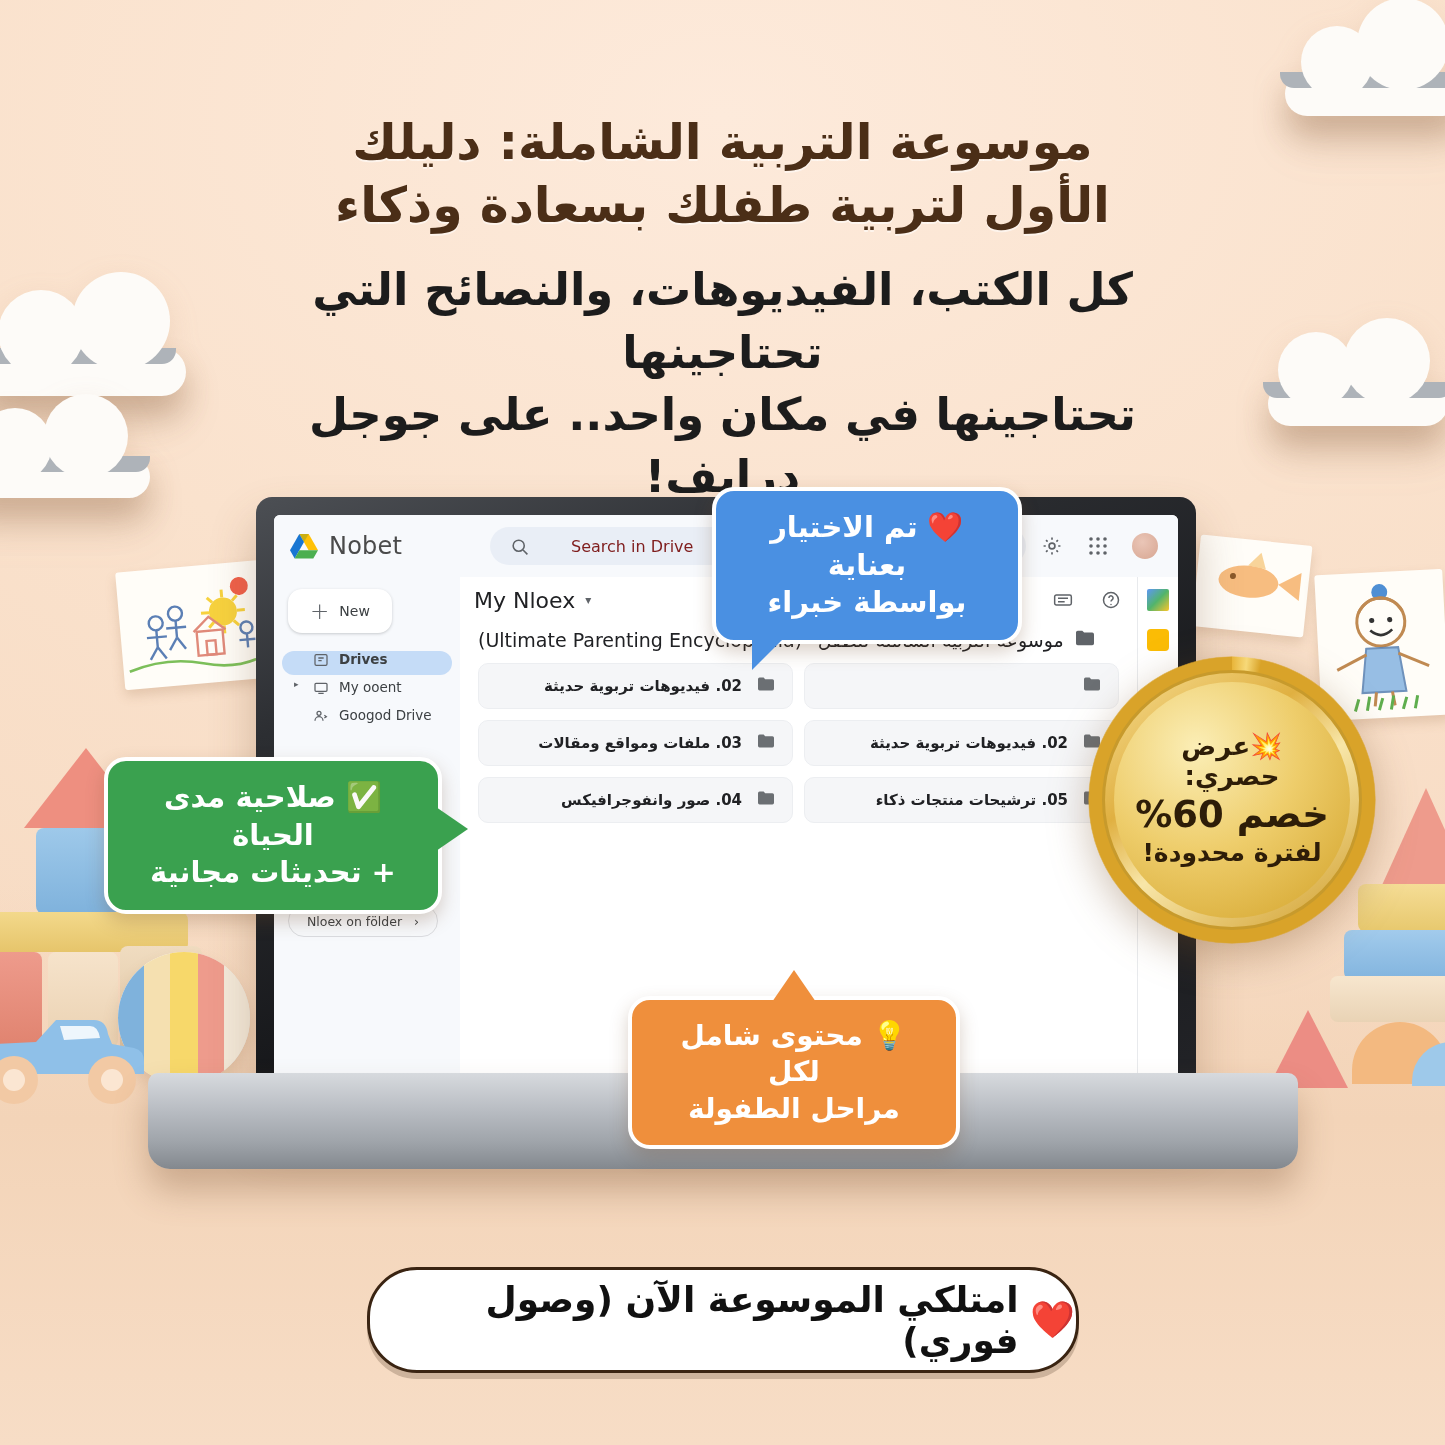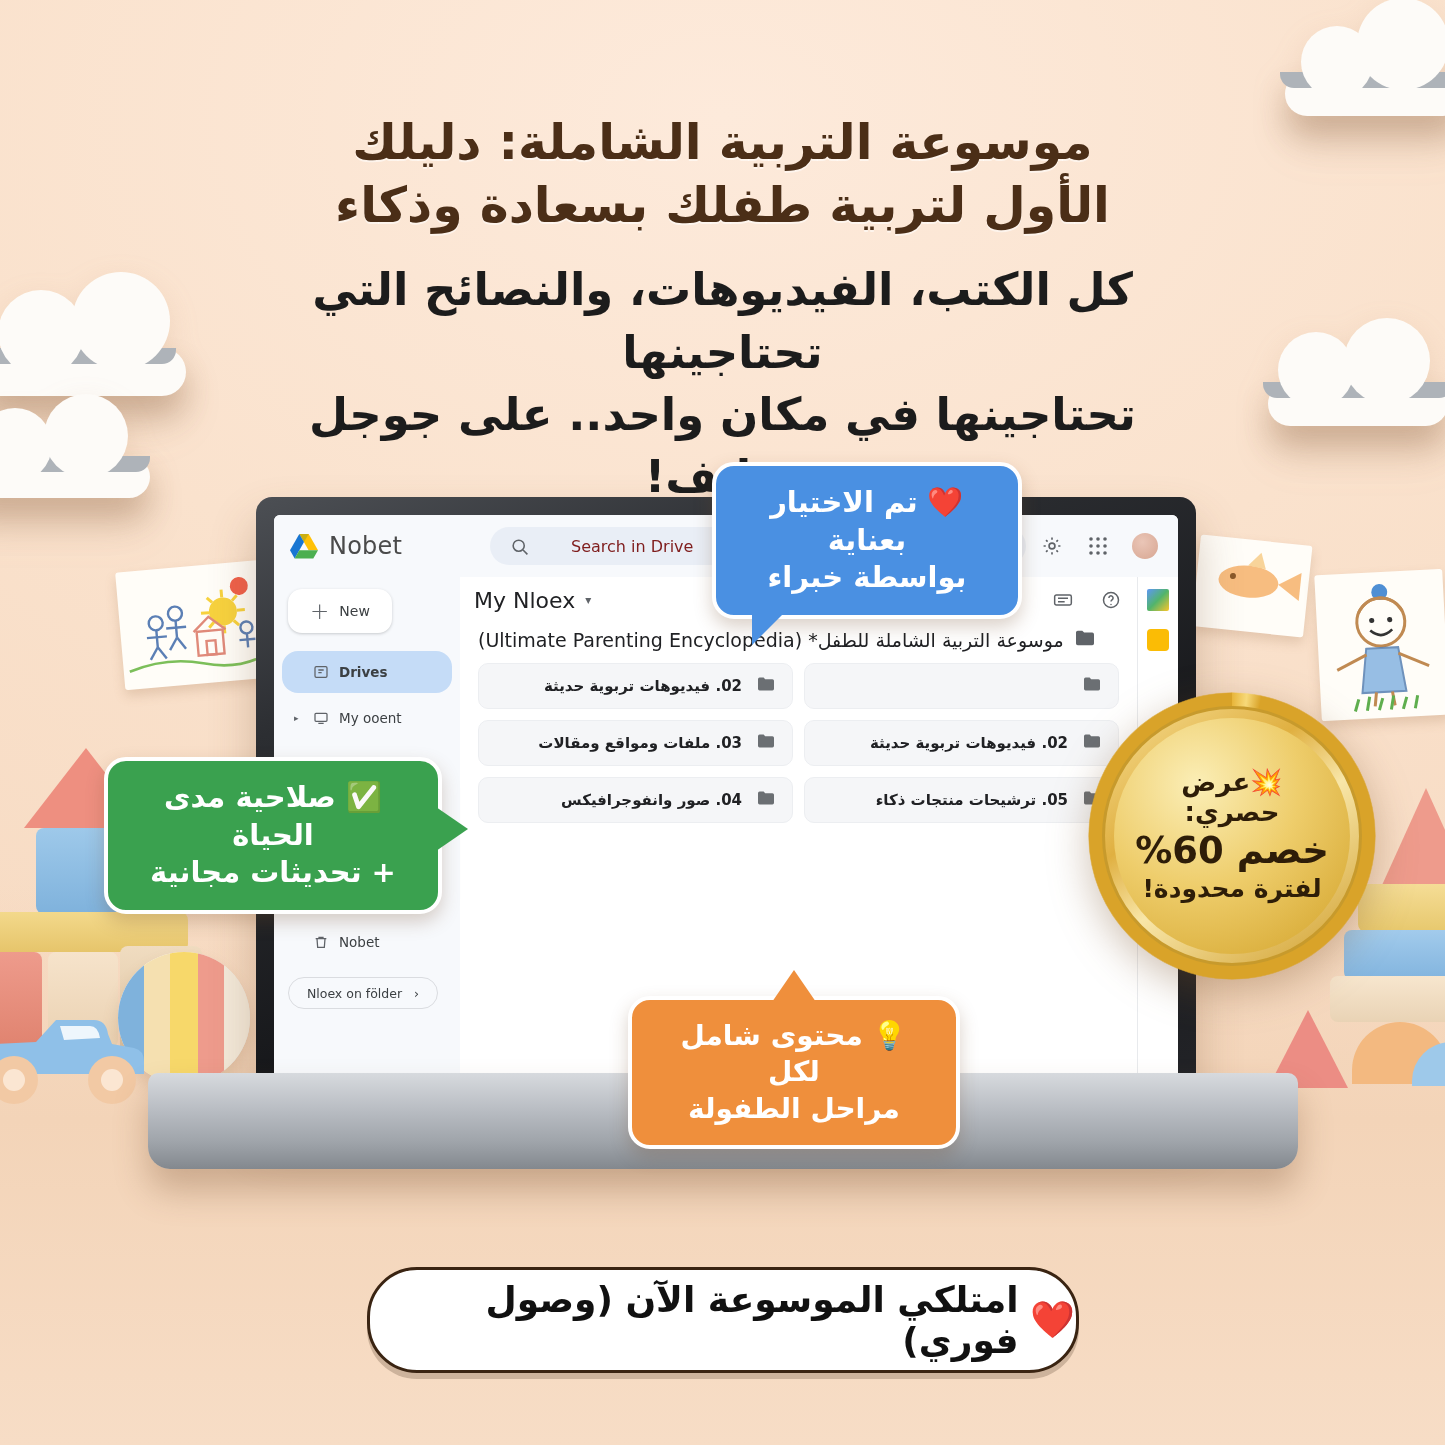--- a/index.html
+++ b/index.html
@@ -100,22 +100,22 @@
     background:#f7f9fc;display:flex;flex-direction:column;gap:4px;
   }
   .newbtn{
     width:104px;height:44px;border-radius:14px;background:#fff;
     box-shadow:0 1px 3px rgba(60,64,67,.25);
     display:flex;align-items:center;justify-content:center;gap:10px;
     margin:2px 0 14px 6px;font-size:14px;color:#3c4043;
   }
   .plus{font-size:23px;line-height:1;color:#5f6368;font-weight:300;}
   .snav{
-    height:24px;border-radius:16px;display:flex;align-items:center;gap:10px;
-    padding:9px 12px;font-size:13.5px;color:#3c4043;
+    height:24px;border-radius:16px;display:flex;gap:10px;
+    padding:0 12px;font-size:13.5px;color:#3c4043;
   }
   .snav.active{background:#c5dcf7;font-weight:bold;}
   .snav .caret{font-size:9px;color:#5f6368;width:8px;}
   .snav .ico{width:17px;height:17px;flex:0 0 auto;color:#5f6368;display:flex;align-items:center;justify-content:center;}
   .folderpill{
     margin:10px 0 0 6px;height:30px;width:148px;border-radius:16px;
     border:1px solid #dadce0;display:flex;align-items:center;justify-content:center;gap:12px;
     font-size:12.5px;color:#3c4043;
   }
 
@@ -153,39 +153,39 @@
   .fcard .lbl{flex:1;text-align:right;}
 
   
   .bubble{
     position:absolute;z-index:30;direction:rtl;color:#fff;font-weight:bold;
     border-radius:22px;padding:18px 26px;line-height:1.3;
     box-shadow:0 8px 18px rgba(110,70,40,.25);
     border:4px solid #fff;text-align:center;
   }
   .bubble .tail{position:absolute;width:0;height:0;}
-  .b-blue{background:#4a90e2;top:462px;left:712px;width:250px;font-size:29px;}
+  .b-blue{background:#4a90e2;top:487px;left:712px;width:250px;font-size:29px;}
   .b-blue .tail{
     bottom:-30px;left:36px;border-left:0 solid transparent;
     border-right:34px solid transparent;border-top:34px solid #4a90e2;
   }
   .b-green{background:#3aa14f;top:757px;left:104px;width:278px;font-size:29px;}
   .b-green .tail{
     top:46px;right:-30px;border-top:22px solid transparent;
     border-bottom:22px solid transparent;border-left:32px solid #3aa14f;
   }
   .b-orange{background:#ef8f3c;top:996px;left:628px;width:272px;font-size:28px;}
   .b-orange .tail{
     top:-30px;left:50%;margin-left:-22px;border-left:22px solid transparent;
     border-right:22px solid transparent;border-bottom:32px solid #ef8f3c;
   }
 
   
   .badge{
-    position:absolute;z-index:31;top:692px;left:1088px;width:288px;height:288px;
+    position:absolute;z-index:31;top:656px;left:1088px;width:288px;height:288px;
     filter:drop-shadow(0 12px 20px rgba(120,80,40,.35));
   }
   .badge .star{
     position:absolute;inset:0;border-radius:50%;
     background:conic-gradient(from 0deg,#e8b53a 0deg,#f7d979 6deg,#d9a329 12deg);
     -webkit-mask:radial-gradient(circle at 50% 50%, #000 70%, transparent 71%);
   }
   .badge .ring{
     position:absolute;inset:14px;border-radius:50%;
     background:linear-gradient(145deg,#f6dd92 0%,#e0b041 35%,#f8e6a8 55%,#cf9c28 100%);

